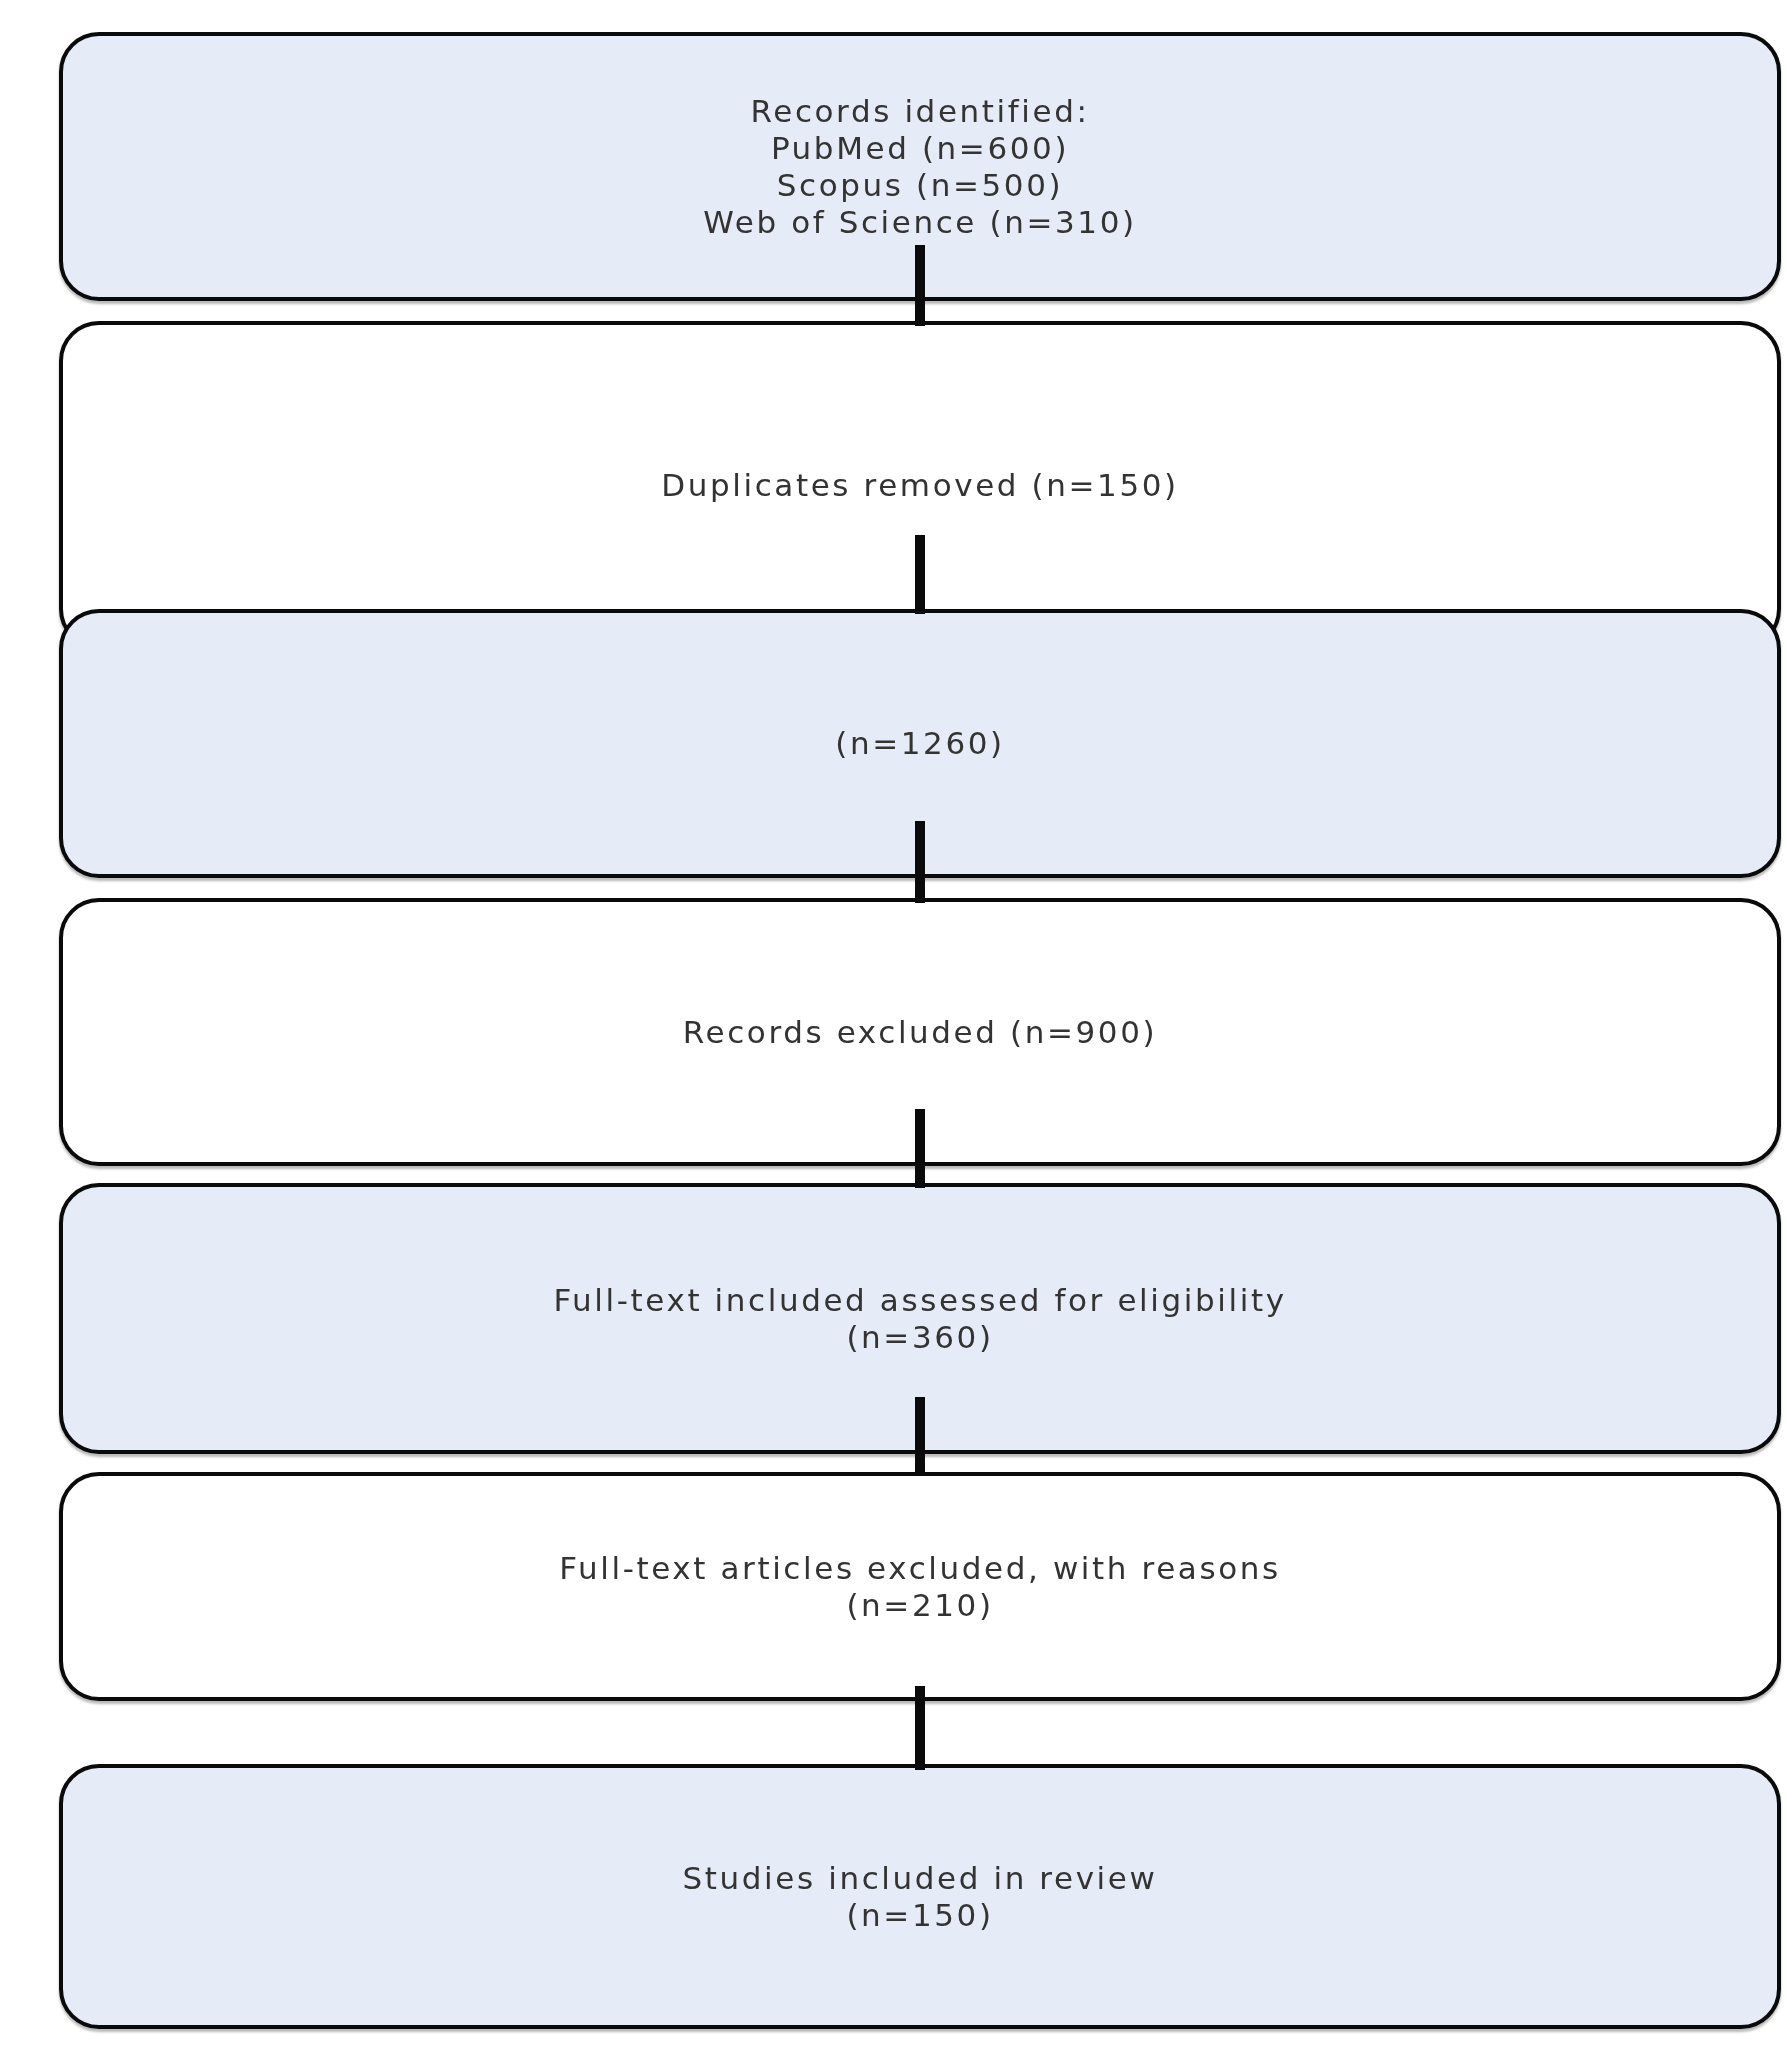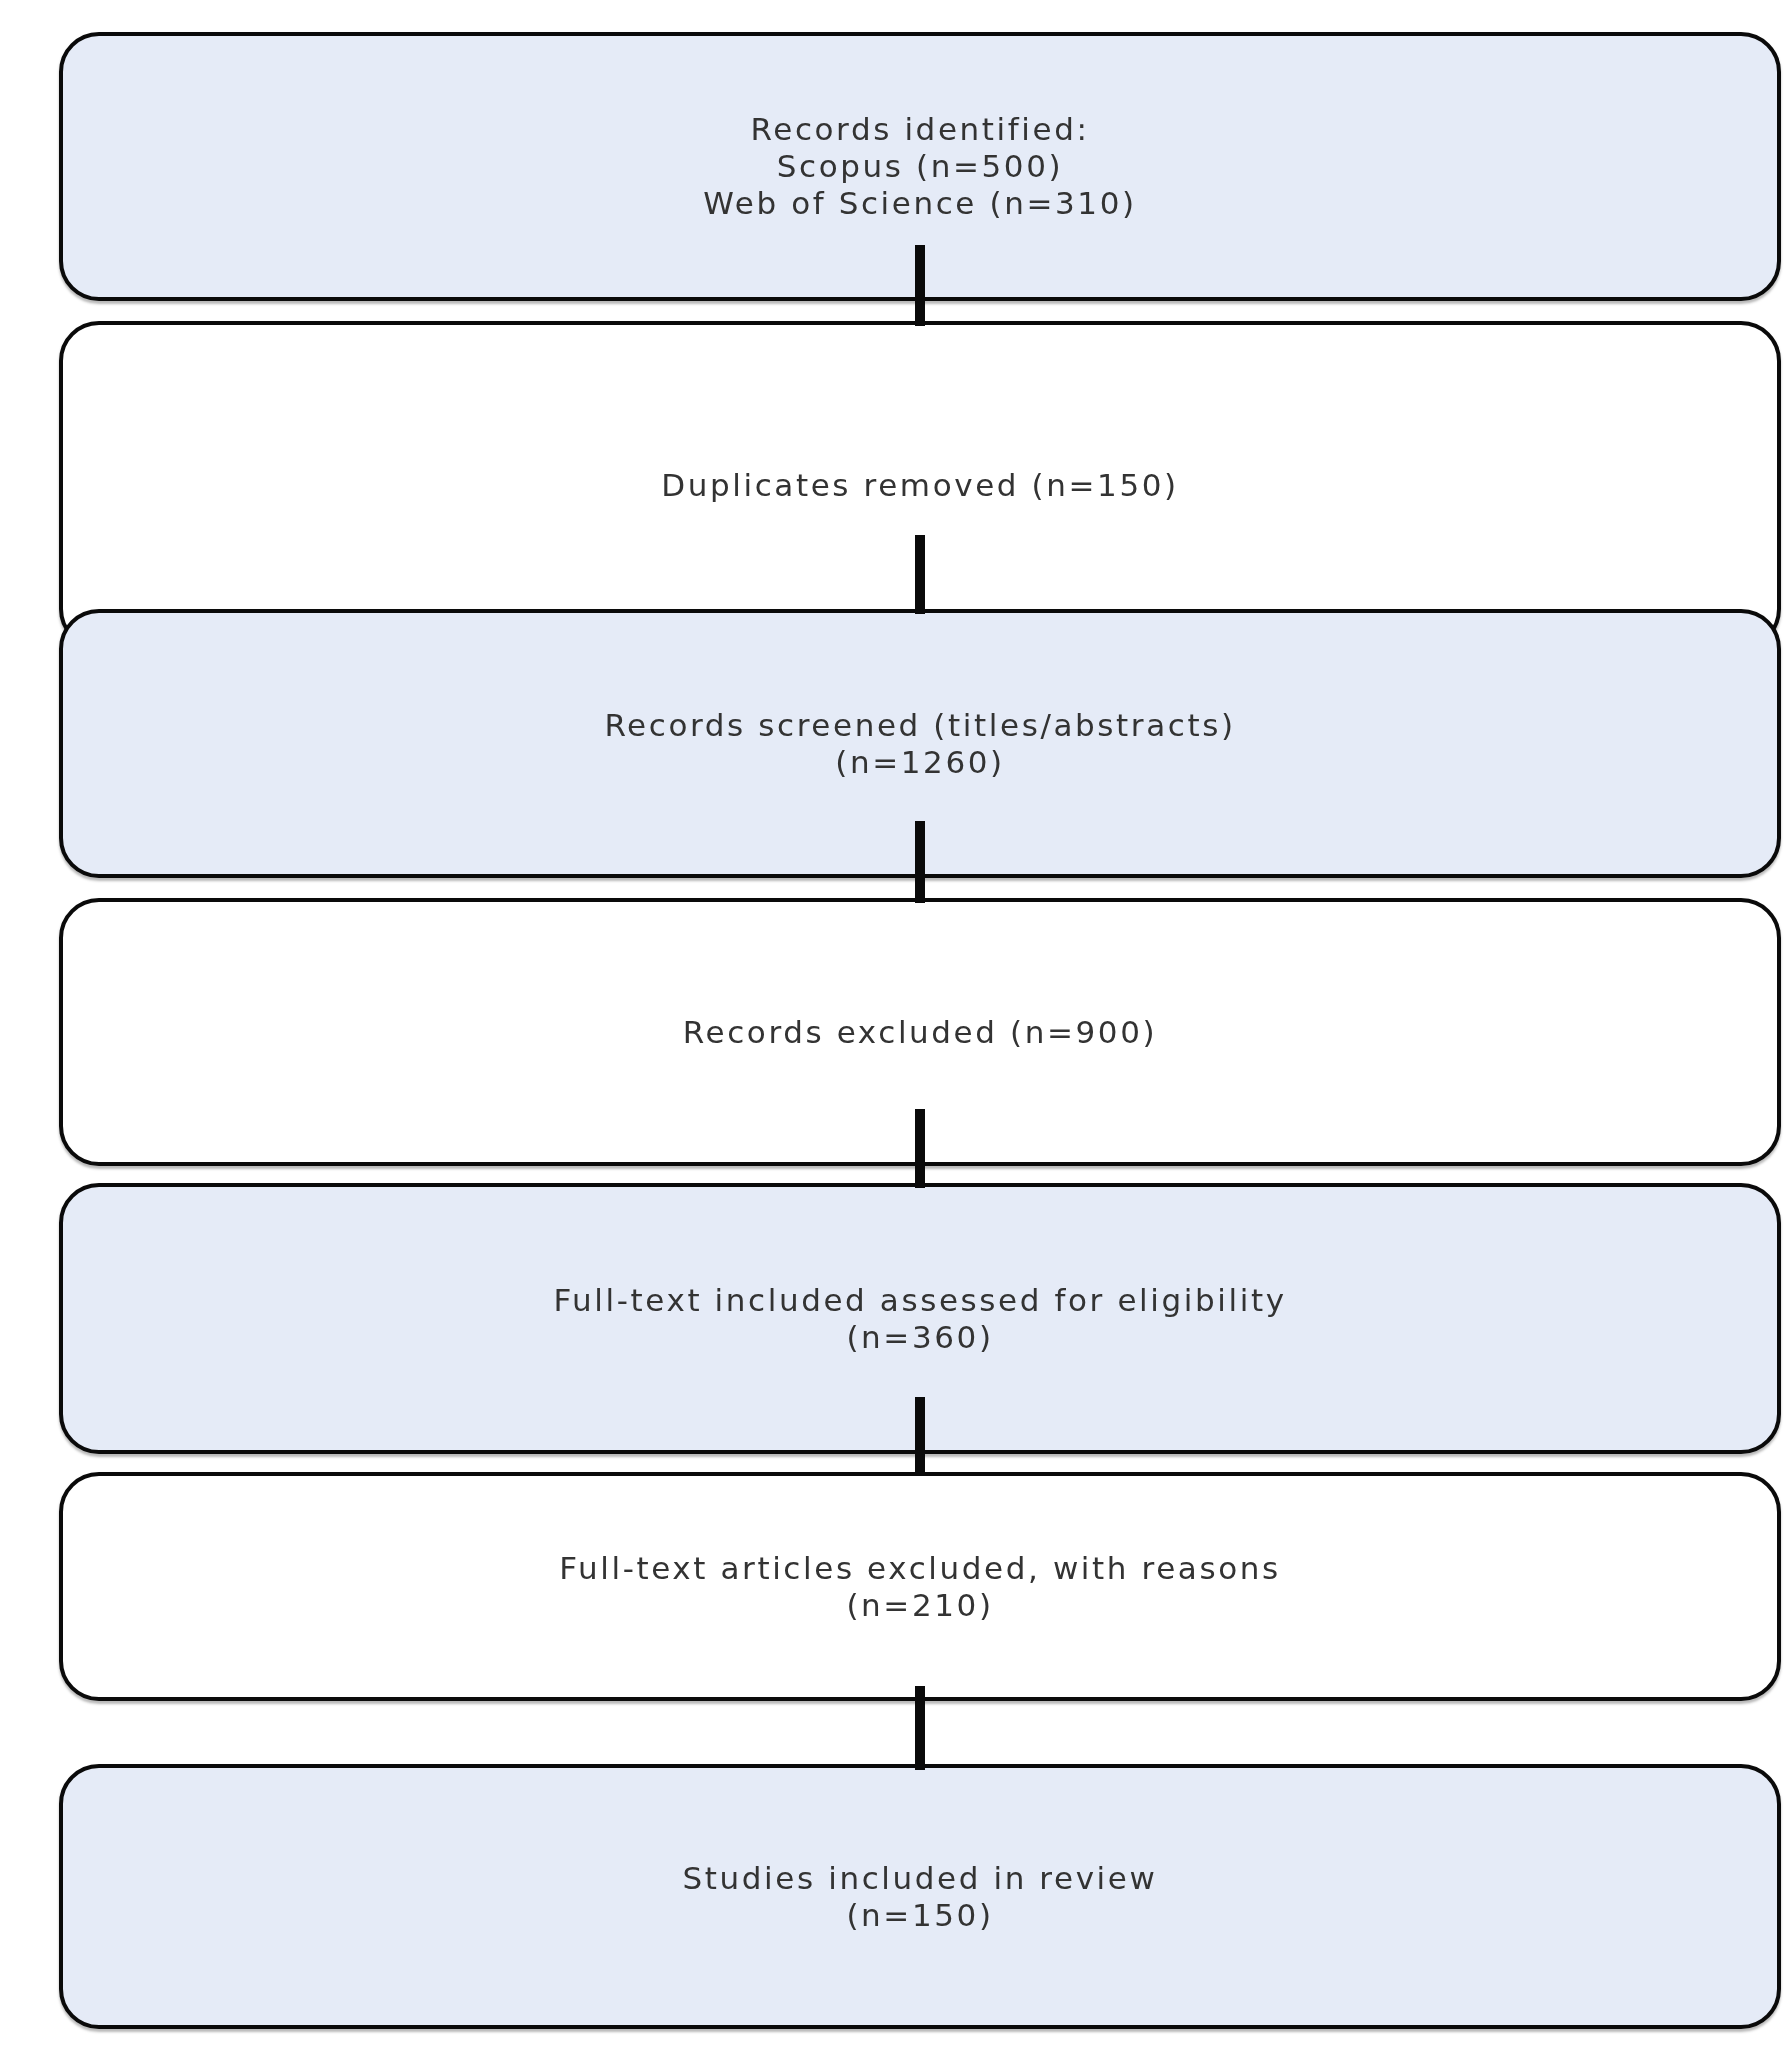--- a/index.html
+++ b/index.html
@@ -49,34 +49,34 @@
   }
 </style>
 </head>
 <body>
 
 <div class="canvas">
 
   <div class="box shaded" style="top:32px; height:269px;">
     <div class="box-text">
       <span class="line">Records identified:</span>
+      <span class="line">PubMed (n=600)</span>
       <span class="line">Scopus (n=500)</span>
       <span class="line">Web of Science (n=310)</span>
     </div>
   </div>
 
   <div class="box plain" style="top:321px; height:328px;">
     <div class="box-text">
       <span class="line">Duplicates removed (n=150)</span>
     </div>
   </div>
 
   <div class="box shaded" style="top:609px; height:269px;">
     <div class="box-text">
-      <span class="line">Records screened (titles/abstracts)</span>
       <span class="line">(n=1260)</span>
     </div>
   </div>
 
   <div class="box plain" style="top:898px; height:268px;align-items:center;">
     <div class="box-text">
       <span class="line">Records excluded (n=900)</span>
     </div>
   </div>
 

